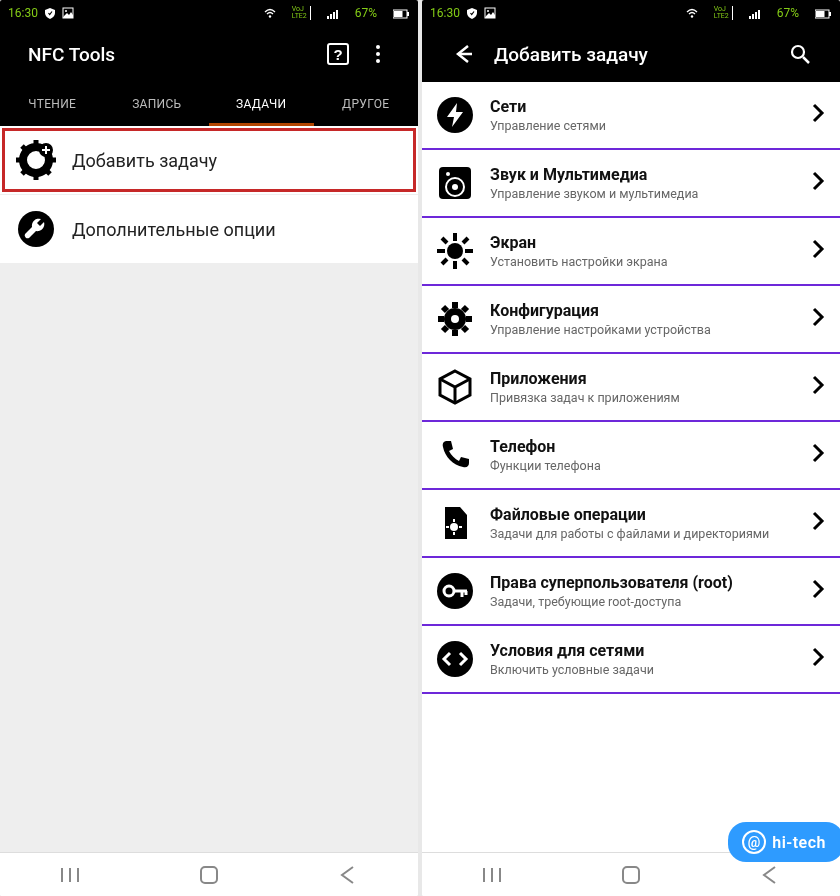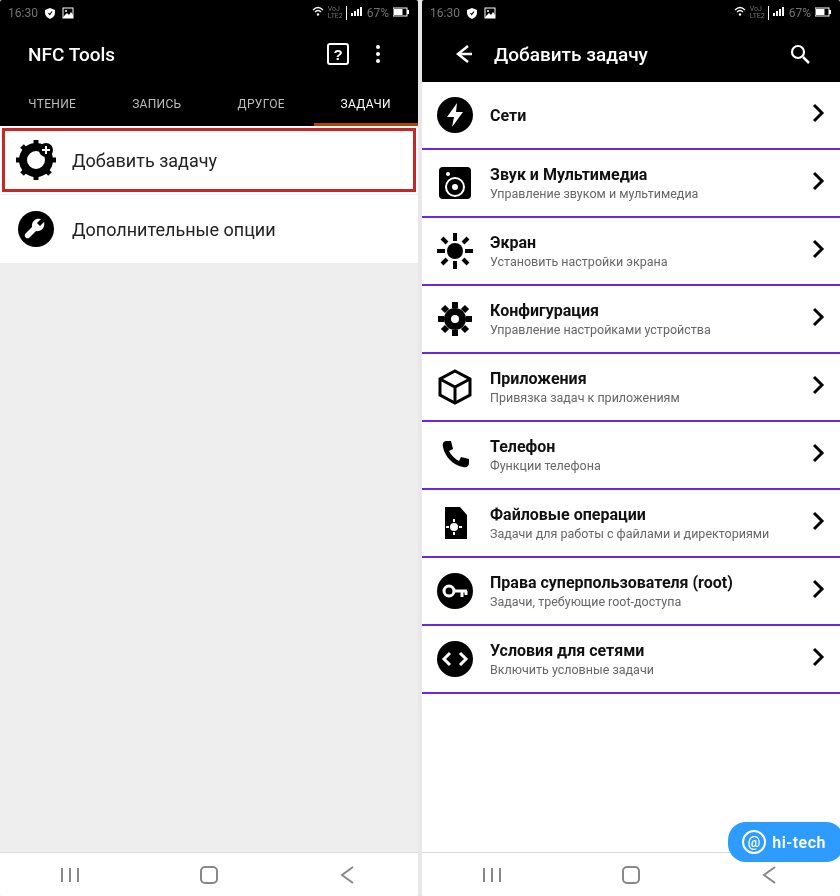--- a/index.html
+++ b/index.html
@@ -13,26 +13,26 @@
   .phone {
     width: 418px; height: 896px;
     background: #fff;
     display: flex; flex-direction: column;
     position: relative;
     border-radius: 2px;
     overflow: hidden;
   }
   
   .statusbar {
-    height: 26px; background: #000; color: #737373;
+    height: 26px; background: #000; color: #84cc16;
     display: flex; align-items: center;
     font-size: 12px; padding: 0 8px;
   }
   .statusbar .left { display: flex; align-items: center; gap: 6px; }
-  .statusbar .right { margin-left: auto; display: flex; align-items: flex-start; gap: 4px; }
+  .statusbar .right { margin-left: auto; display: flex; align-items: flex-end; gap: 16px; }
   .statusbar svg { display: block; }
   .lte-box { font-size:7px; line-height:7px; border:0; border-right:1px solid #fff; padding-right:3px; }
   
   .appbar {
     height: 56px; background: #000; color: #fff;
     display: flex; align-items: center; padding: 0 28px;
   }
   .appbar .title { font-size: 19px; font-weight: 500; }
   .appbar .actions { margin-left: auto; display: flex; align-items: center; gap: 16px; }
   .appbar .back { margin-right: 20px; }
@@ -300,25 +300,25 @@
     </div>
   </div>
 
   <div class="tabs" id="tabs">
       <div class="tab">
         <span>ЧТЕНИЕ</span>
       </div>
       <div class="tab">
         <span>ЗАПИСЬ</span>
       </div>
+      <div class="tab active">
+        <span>ЗАДАЧИ</span>
+      </div>
       <div class="tab">
         <span>ДРУГОЕ</span>
-      </div>
-      <div class="tab active">
-        <span>ЗАДАЧИ</span>
       </div>
     </div>
 
   <div class="left-body" id="leftBody">
       <div class="card highlighted">
         <span class="icon-tile">
           <svg width="40" height="40" viewBox="0 0 40 40">
             <use href="#i-gear-plus"></use>
           </svg>
         </span>
@@ -385,20 +385,21 @@
   </div>
   <div class="right-body" id="rightBody">
       <div class="row">
         <span class="icon-wrap">
           <svg width="40" height="40" viewBox="0 0 40 40">
             <use href="#i-bolt"></use>
           </svg>
         </span>
         <div class="texts">
           <div class="title2">Сети</div>
+          <div class="sub">Управление сетями</div>
         </div>
         <span class="chev"><svg width="20" height="22" viewBox="0 0 20 22">
             <use href="#i-chev"></use>
           </svg></span>
       </div>
       <div class="row">
         <span class="icon-wrap">
           <svg width="40" height="40" viewBox="0 0 40 40">
             <use href="#i-speaker"></use>
           </svg>

